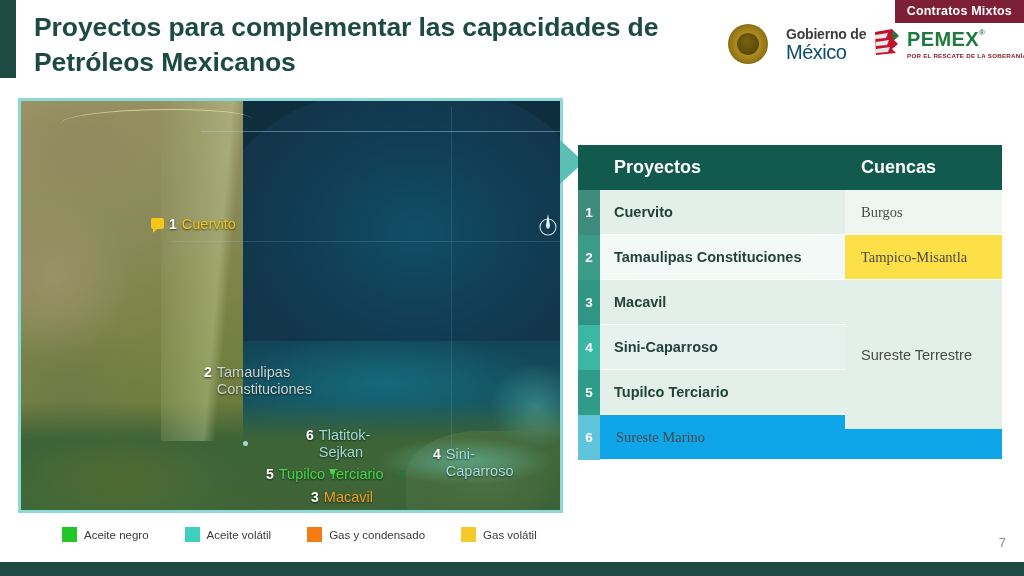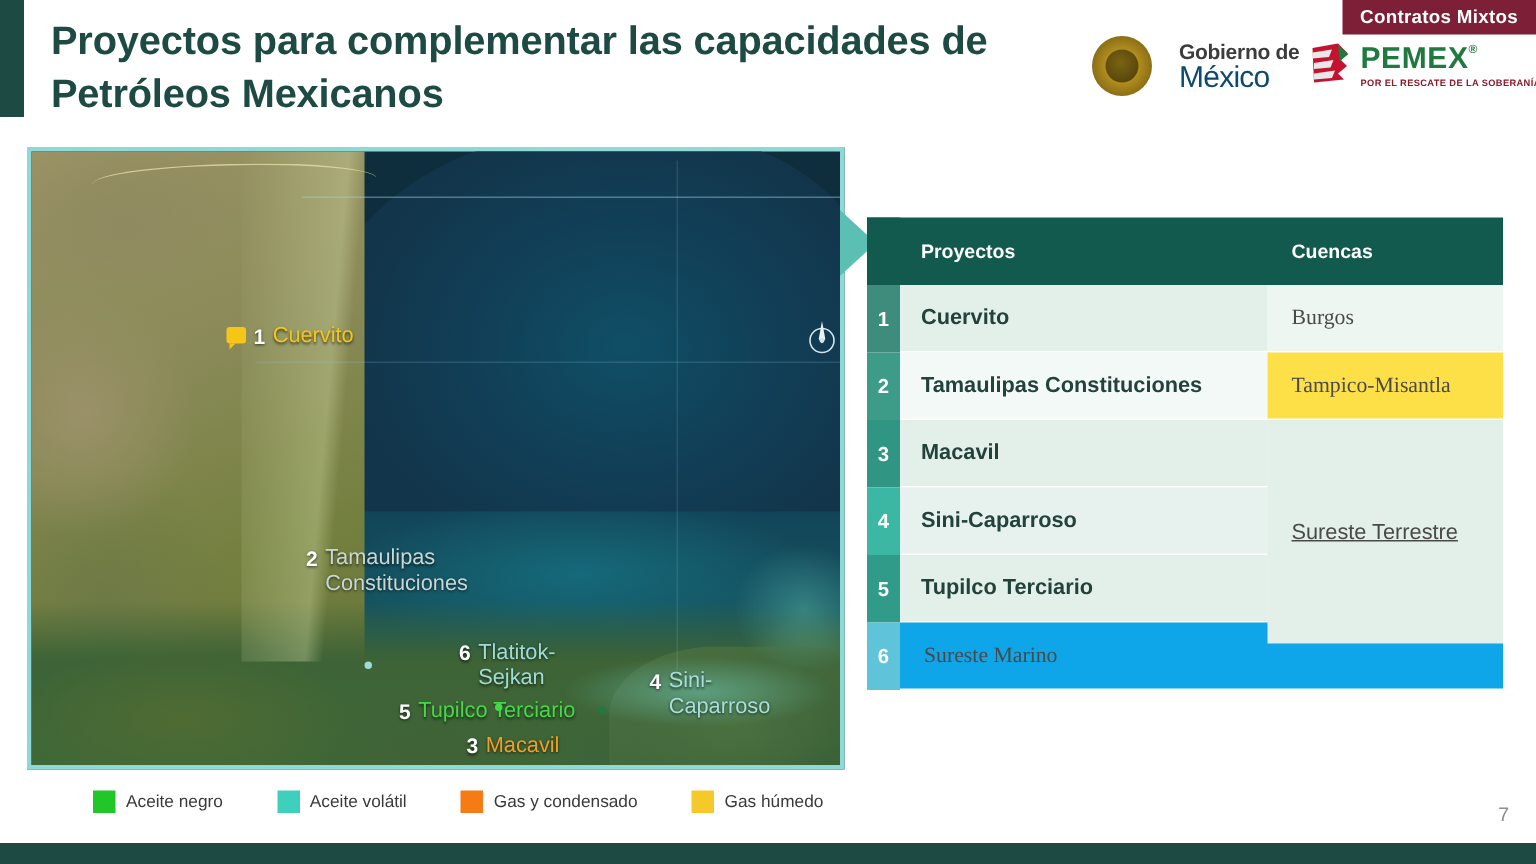--- a/index.html
+++ b/index.html
@@ -246,21 +246,21 @@
     position: absolute; left: 578px; top: 145px;
     width: 424px;
   }
   .trow { display: flex; align-items: stretch; }
   .thead {
     background: #12594e;
     height: 45px;
   }
   .thead .c-num { width: 22px; background: #12594e; }
   .thead .c-proj, .thead .c-cuen {
-    color: #ffffff; font-size: 13px; font-weight: bold;
+    color: #ffffff; font-size: 18px; font-weight: bold;
     display: flex; align-items: center;
   }
   .c-num {
     width: 22px; flex: 0 0 22px;
     display: flex; align-items: center; justify-content: center;
     color: #ffffff; font-size: 13.5px; font-weight: bold;
   }
   .c-proj {
     flex: 0 0 245px;
     display: flex; align-items: center;
@@ -282,21 +282,20 @@
   
   .merged-cell {
     position: absolute;
     left: 267px; top: 90px;
     width: 157px; height: 149px;
     background: #e3efe9;
     display: flex; align-items: center; justify-content: flex-start;
     padding-left: 16px;
     font-size: 14.5px; color: #4a4a4a;
     white-space: nowrap;
-    text-decoration: underline;
   }
 
   .page-num {
     position: absolute; right: 18px; top: 535px;
     font-size: 13px; color: #8d8d8d;
   }
   .bottom-bar {
     position: absolute; left: 0; bottom: 0;
     width: 1024px; height: 14px;
     background: #1d4a42;
@@ -417,21 +416,21 @@
     <div class="legend-item">
       <span class="legend-swatch" style="background:#3fd0bd"></span>
       <span class="legend-label">Aceite volátil</span>
     </div>
     <div class="legend-item">
       <span class="legend-swatch" style="background:#f57c15"></span>
       <span class="legend-label">Gas y condensado</span>
     </div>
     <div class="legend-item">
       <span class="legend-swatch" style="background:#f5c92a"></span>
-      <span class="legend-label">Gas húmedo</span>
+      <span class="legend-label">Gas volátil</span>
     </div>
   </div>
 
   <div class="table">
     <div class="trow thead">
       <div class="c-num"></div>
       <div class="c-proj">Proyectos</div>
       <div class="c-cuen">Cuencas</div>
     </div>
 

